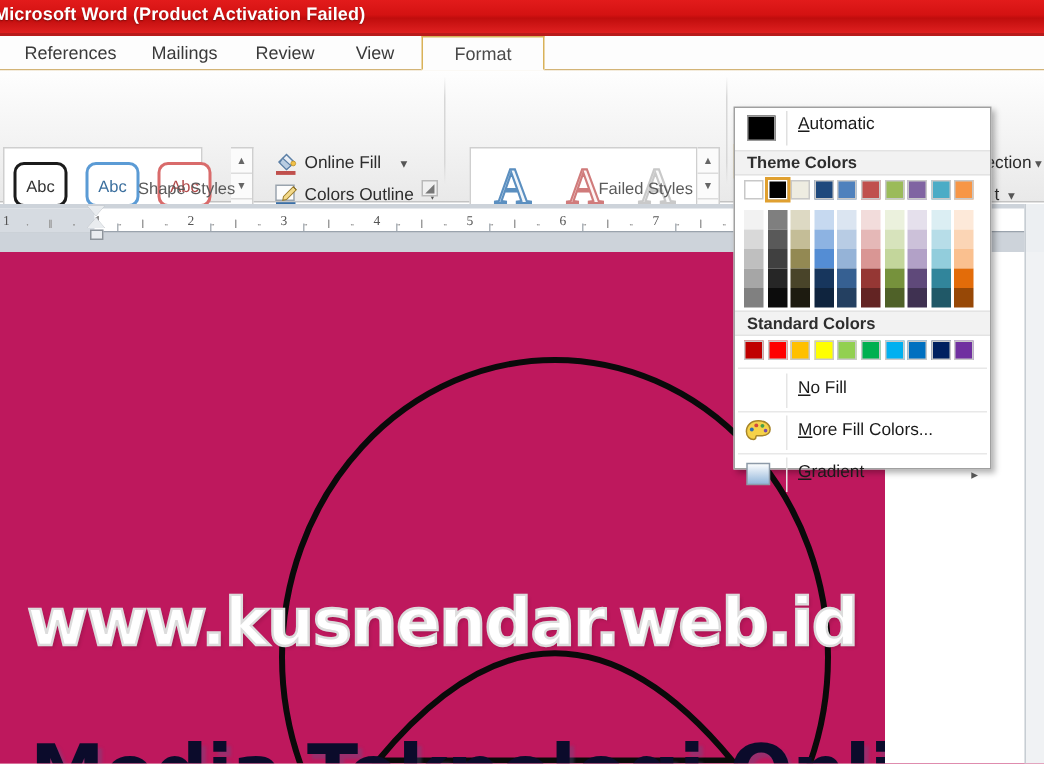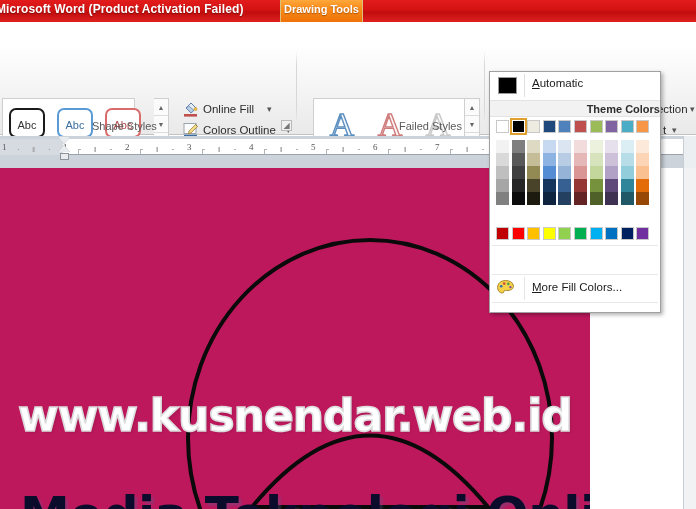--- a/index.html
+++ b/index.html
@@ -264,25 +264,29 @@
   }
   .logo-svg { position:absolute; left:0; top:0; z-index:10; }
 </style>
 </head>
 <body>
 
 <div class="app">
 
   <div class="titlebar">
     <div class="title-text">Microsoft Word (Product Activation Failed)</div>
-    <div class="ctx-tab-title">
-      <span>Drawing Tools</span>
-    </div>
   </div>
 
+  <div class="tabstrip" id="tabstrip">
+      <div class="tab" style="left: 10px; width: 74px;"><span>References</span></div>
+      <div class="tab" style="left: 92px; width: 62px;"><span>Mailings</span></div>
+      <div class="tab" style="left: 162px; width: 56px;"><span>Review</span></div>
+      <div class="tab" style="left: 226px; width: 48px;"><span>View</span></div>
+      <div class="tab active" style="left: 281px; width: 82px;"><span>Format</span></div>
+    </div>
 
   <div class="ribbon">
 
     <div class="shape-gallery">
       <div class="abc b1">Abc</div>
       <div class="abc b2">Abc</div>
       <div class="abc b3">Abc</div>
     </div>
     <div class="spin" style="left:154px;">
       <div>▲</div>
@@ -479,21 +483,21 @@
   </div>
 
   <div class="menu">
 
     <div class="menu-automatic">
       <span class="auto-sw"></span>
       <span class="auto-divider"></span>
       <span class="auto-label"><u>A</u><span id="auto-rest">utomatic</span></span>
     </div>
 
-    <div class="menu-header" style="top:28px;text-align:right;">Theme Colors</div>
+    <div class="menu-header" style="top:28px;">Theme Colors</div>
 
     <div class="swatch-grid" style="left:6px; top:48px;" id="theme-grid">
         <div class="sw" style="left: 0px; top: 0px; background: rgb(255, 255, 255);"></div>
         <div class="sw" style="left: 0px; top: 20px; background: rgb(242, 242, 242); border: none; width: 13px; height: 13px;"></div>
         <div class="sw" style="left: 0px; top: 33px; background: rgb(217, 217, 217); border: none; width: 13px; height: 13px;"></div>
         <div class="sw" style="left: 0px; top: 46px; background: rgb(191, 191, 191); border: none; width: 13px; height: 13px;"></div>
         <div class="sw" style="left: 0px; top: 59px; background: rgb(166, 166, 166); border: none; width: 13px; height: 13px;"></div>
         <div class="sw" style="left: 0px; top: 72px; background: rgb(128, 128, 128); border: none; width: 13px; height: 13px;"></div>
         <div class="sw sel" style="left: 15.6px; top: 0px; background: rgb(0, 0, 0);"></div>
         <div class="sw" style="left: 15.6px; top: 20px; background: rgb(127, 127, 127); border: none; width: 13px; height: 13px;"></div>
@@ -544,48 +548,70 @@
         <div class="sw" style="left: 124.8px; top: 59px; background: rgb(49, 133, 155); border: none; width: 13px; height: 13px;"></div>
         <div class="sw" style="left: 124.8px; top: 72px; background: rgb(32, 88, 103); border: none; width: 13px; height: 13px;"></div>
         <div class="sw" style="left: 140.4px; top: 0px; background: rgb(247, 150, 70);"></div>
         <div class="sw" style="left: 140.4px; top: 20px; background: rgb(253, 233, 217); border: none; width: 13px; height: 13px;"></div>
         <div class="sw" style="left: 140.4px; top: 33px; background: rgb(251, 213, 181); border: none; width: 13px; height: 13px;"></div>
         <div class="sw" style="left: 140.4px; top: 46px; background: rgb(250, 192, 143); border: none; width: 13px; height: 13px;"></div>
         <div class="sw" style="left: 140.4px; top: 59px; background: rgb(227, 108, 9); border: none; width: 13px; height: 13px;"></div>
         <div class="sw" style="left: 140.4px; top: 72px; background: rgb(151, 72, 6); border: none; width: 13px; height: 13px;"></div>
       </div>
 
+    <div class="menu-header" style="top:135px;">Standard Colors</div>
 
     <div class="swatch-grid" style="left:6px; top:155px;" id="std-grid">
         <div class="sw" style="left: 0px; top: 0px; background: rgb(192, 0, 0);"></div>
         <div class="sw" style="left: 15.6px; top: 0px; background: rgb(255, 0, 0);"></div>
         <div class="sw" style="left: 31.2px; top: 0px; background: rgb(255, 192, 0);"></div>
         <div class="sw" style="left: 46.8px; top: 0px; background: rgb(255, 255, 0);"></div>
         <div class="sw" style="left: 62.4px; top: 0px; background: rgb(146, 208, 80);"></div>
         <div class="sw" style="left: 78px; top: 0px; background: rgb(0, 176, 80);"></div>
         <div class="sw" style="left: 93.6px; top: 0px; background: rgb(0, 176, 240);"></div>
         <div class="sw" style="left: 109.2px; top: 0px; background: rgb(0, 112, 192);"></div>
         <div class="sw" style="left: 124.8px; top: 0px; background: rgb(0, 32, 96);"></div>
         <div class="sw" style="left: 140.4px; top: 0px; background: rgb(112, 48, 160);"></div>
       </div>
 
     <div class="mi-hr" style="top:173px;"></div>
 
+    <div class="menu-item" style="top:175px;">
+      <span class="mi-ico-box"></span>
+      <span class="mi-div"></span>
+      <span class="mi-label"><u>N</u><span id="mi0-rest">o Fill</span></span>
+    </div>
     <div class="mi-hr" style="top:202px;"></div>
 
     <div class="menu-item" style="top:203px;">
       <span class="mi-ico-box">
         <svg width="19" height="18" viewBox="0 0 19 18">
           <path d="M9.5 1.5 C4.8 1.5 1.6 4.6 1.6 8.6 C1.6 12 4 14 6.3 14 C7.6 14 7.9 13 7.9 12.4 C7.9 11.2 9.1 11.5 10.6 11.5 C14.5 11.5 17.4 10.2 17.4 7.3 C17.4 3.9 14 1.5 9.5 1.5 Z" fill="#f6d24a" stroke="#a8862a" stroke-width="1"></path>
           <circle cx="5.2" cy="7.3" r="1.3" fill="#2f6fb5"></circle>
           <circle cx="8.2" cy="4.6" r="1.3" fill="#d24a3d"></circle>
           <circle cx="12.3" cy="4.9" r="1.3" fill="#47a04a"></circle>
           <circle cx="14.4" cy="8.1" r="1.2" fill="#7a4ca8"></circle>
         </svg>
       </span>
       <span class="mi-div"></span>
       <span class="mi-label"><u>M</u><span id="mi1-rest">ore Fill Colors...</span></span>
     </div>
     <div class="mi-hr" style="top:230px;"></div>
 
+    <div class="menu-item" style="top:231px;">
+      <span class="mi-ico-box">
+        <svg width="19" height="18" viewBox="0 0 19 18">
+          <rect x="2" y="2" width="15" height="14" fill="url(#g1)" stroke="#8d9aa8" stroke-width="1"></rect>
+          <defs>
+              <linearGradient id="g1" x1="0" y1="0" x2="0" y2="1">
+            <stop offset="0" stop-color="#ffffff"></stop>
+                <stop offset="1" stop-color="#8fb4d9"></stop>
+          </linearGradient>
+            </defs>
+        </svg>
+      </span>
+      <span class="mi-div"></span>
+      <span class="mi-label"><u>G</u><span id="mi2-rest">radient</span></span>
+      <span class="mi-sub">▸</span>
+    </div>
   </div>
 
 </div>
 
 </body></html>

